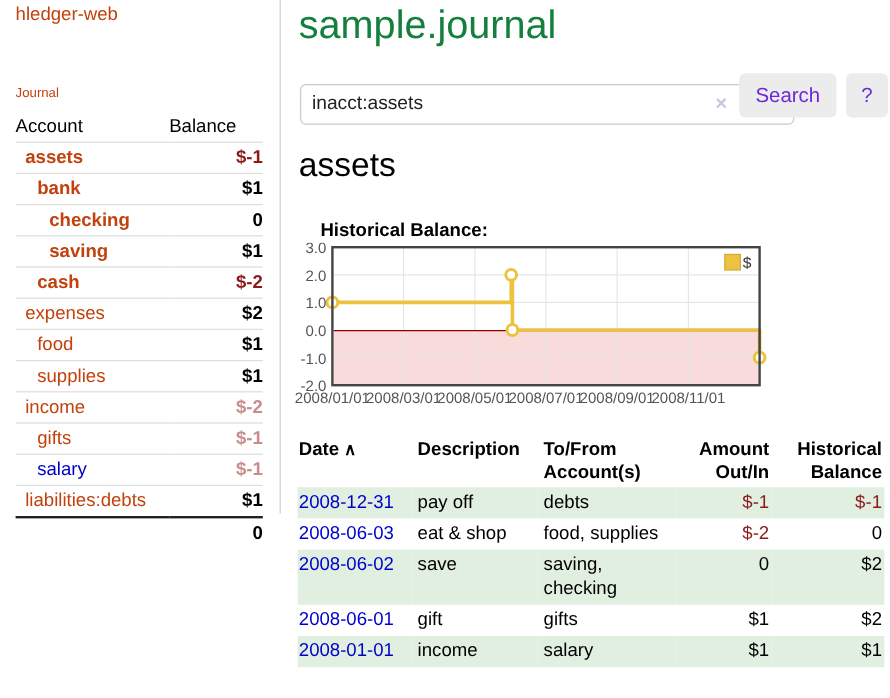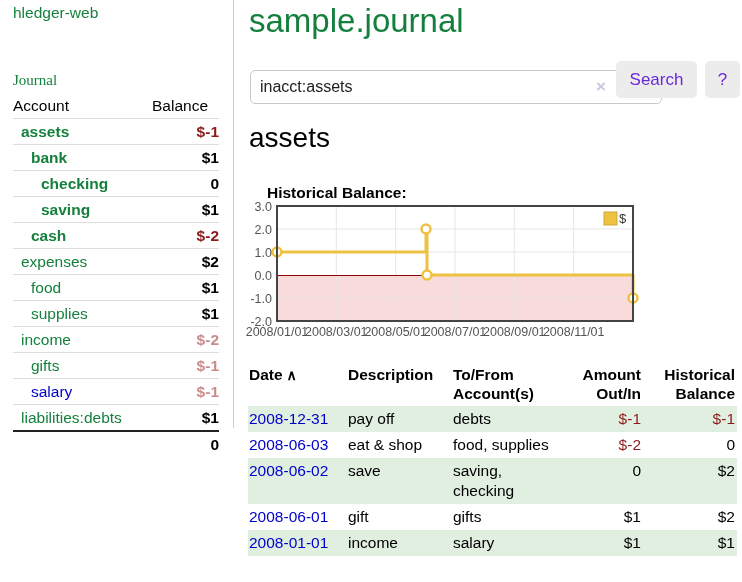--- a/index.html
+++ b/index.html
@@ -1,31 +1,31 @@
 <!DOCTYPE html>
 <html><head>
 <meta charset="utf-8">
 <style>
   html,body{margin:0;padding:0;background:#fff;}
   .screen{
     position:relative;width:742px;height:582px;overflow:hidden;background:#fff;
     font-family:"Liberation Sans",sans-serif;color:#000;
   }
   a{text-decoration:none;cursor:pointer;}
-  .lnk-purple{color:#15803d;}
+  .lnk-purple{color:#c2410c;}
   .lnk-blue{color:#0000cc;}
 
   
   .app-title{position:absolute;left:13px;top:4px;font-size:15.5px;}
-  .journal-link{position:absolute;left:13px;top:72px;font-size:15px;font-family:Liberation Serif, serif;}
+  .journal-link{position:absolute;left:13px;top:72px;font-size:11px;}
   .divider{position:absolute;left:233px;top:0;width:1px;height:428px;background:#ccc;}
 
   .acct-table{position:absolute;left:13px;top:94px;width:206px;border-collapse:collapse;font-size:15.5px;}
   .acct-table th{font-weight:normal;text-align:left;padding:3px 0;border-bottom:1px solid #ddd;}
-  .acct-table th.bal-h{text-align:center;}
+  .acct-table th.bal-h{text-align:left;}
   .acct-table td{padding:3px 0;border-top:1px solid #ddd;line-height:19px;}
   .acct-table td.bal{text-align:right;font-weight:bold;}
   .acct-table tr.total td{border-top:2px solid #222;}
   .lvl1{padding-left:8px !important;}
   .lvl2{padding-left:18px !important;}
   .lvl3{padding-left:28px !important;}
   .in-acct a{font-weight:bold;}
   .neg-strong{color:#8b1a1a;}
   .neg-muted{color:#c98c8c;}
 

